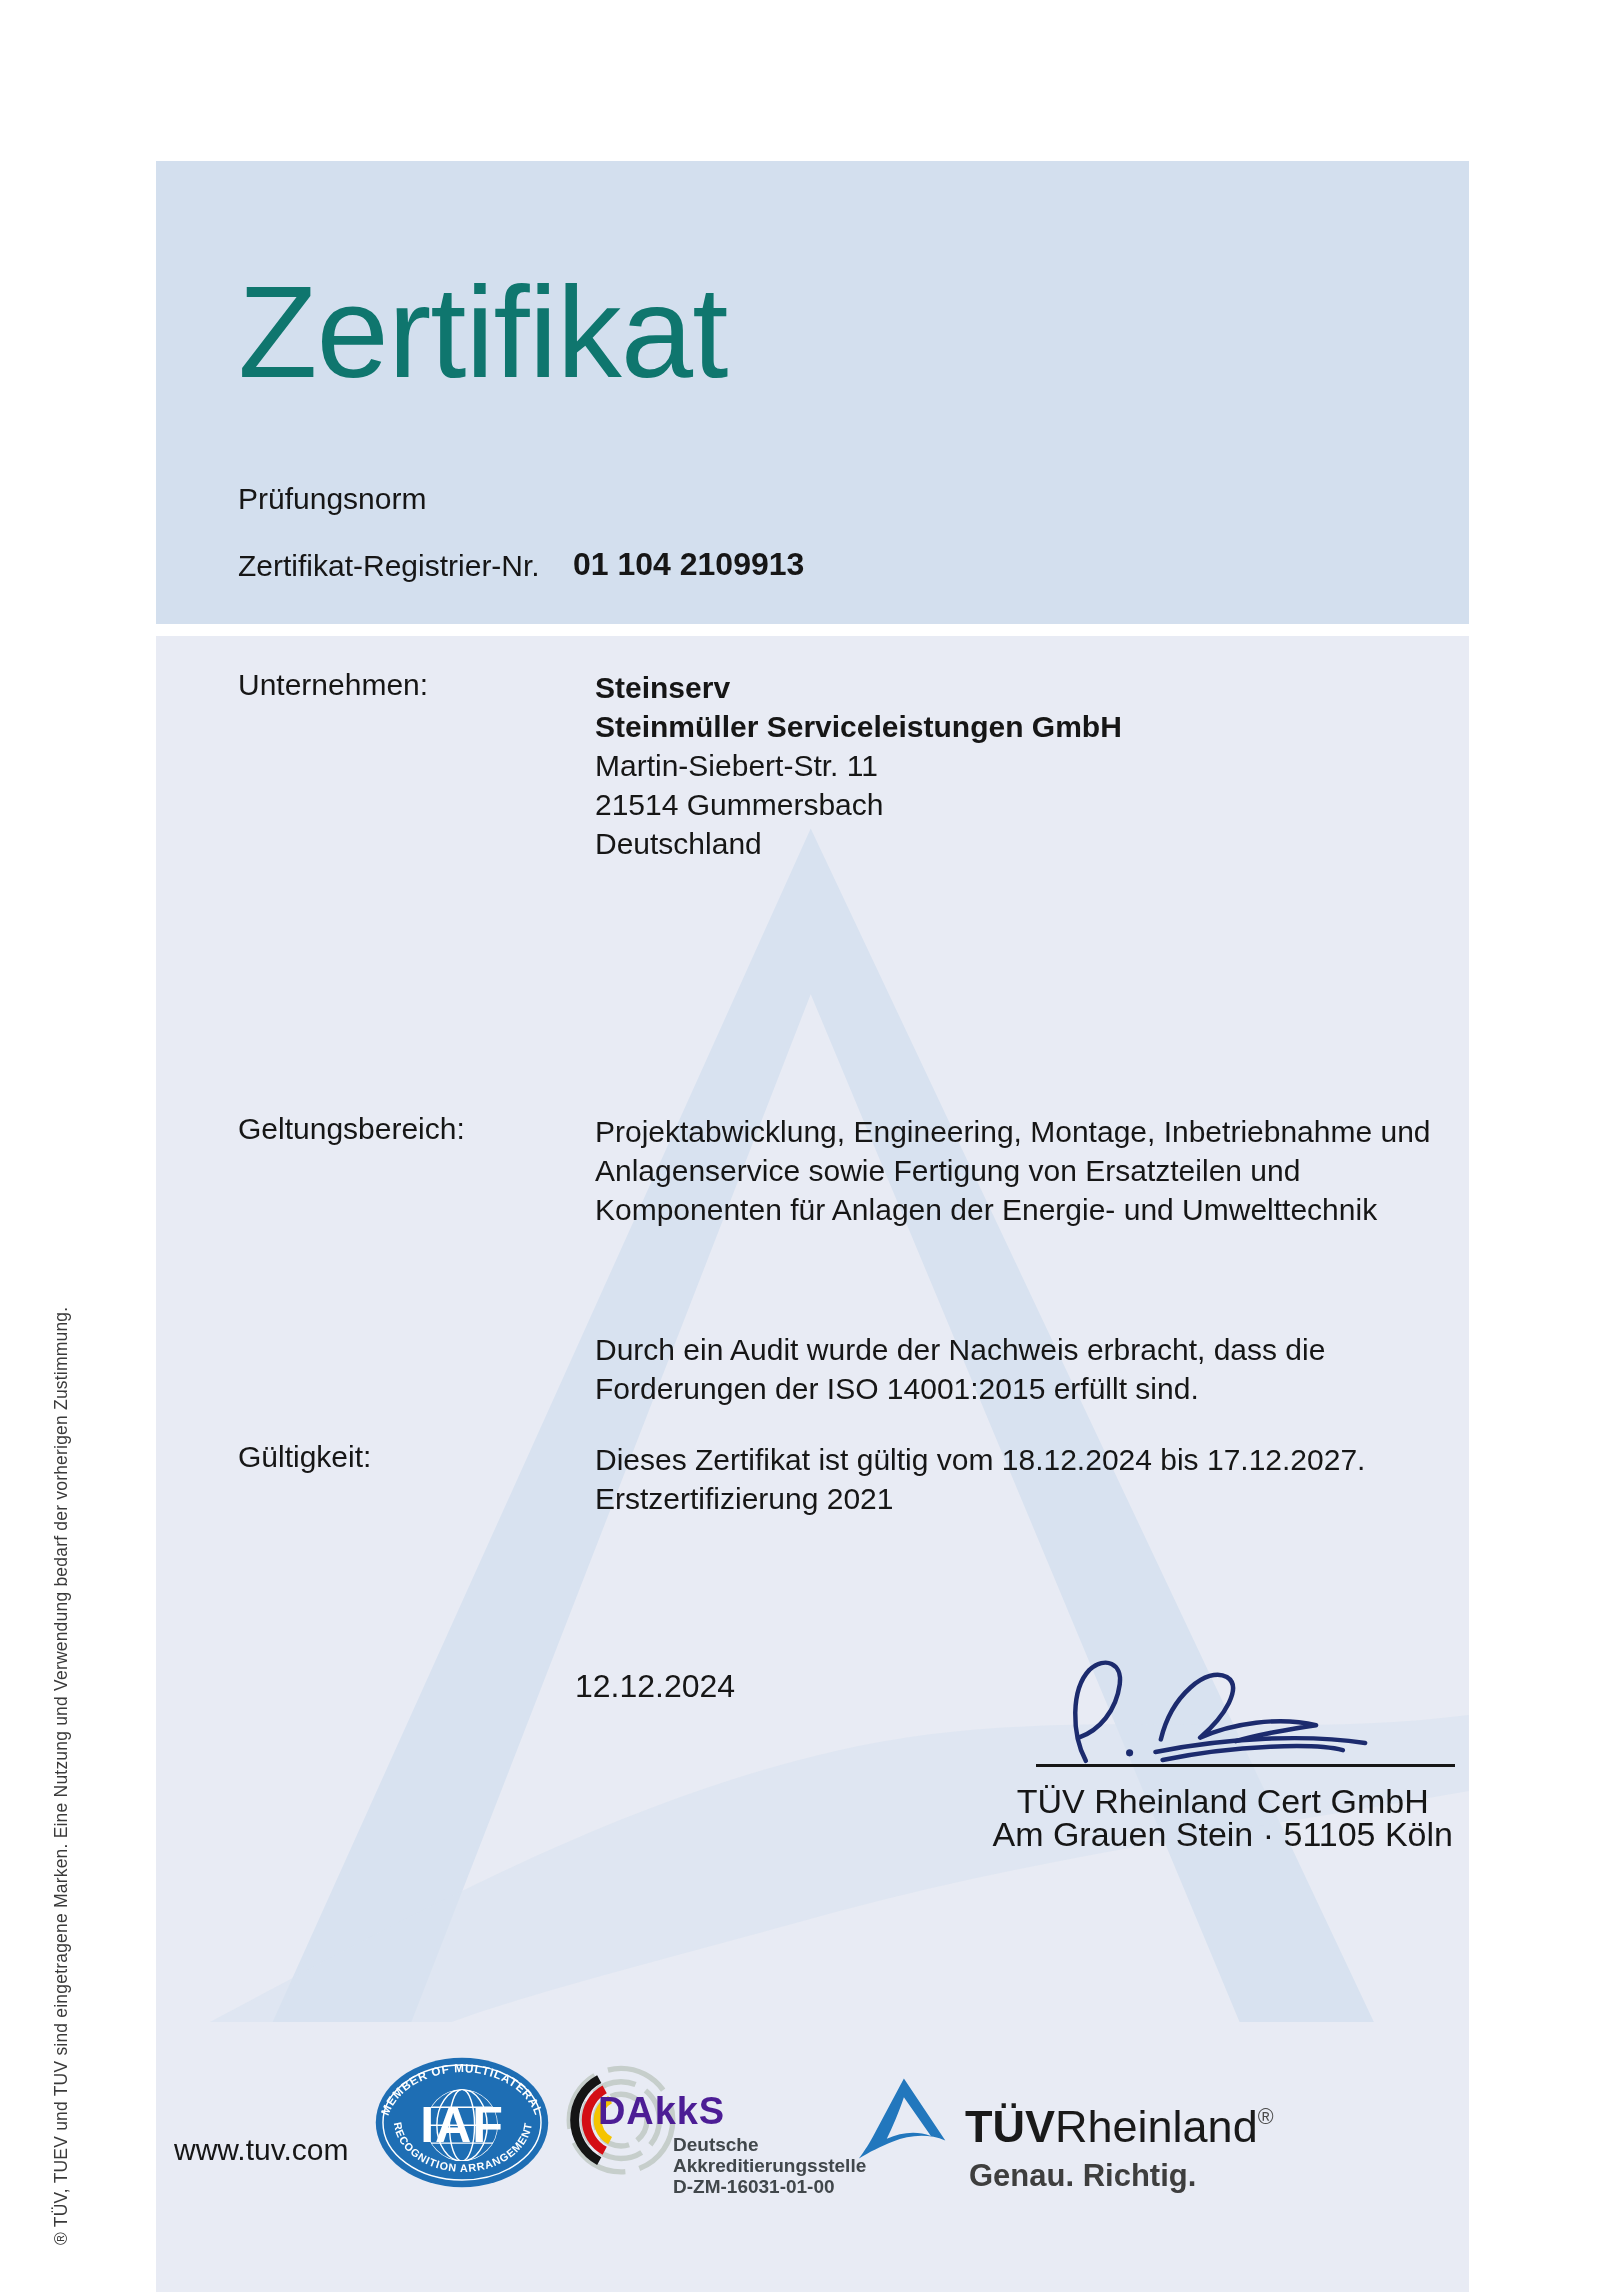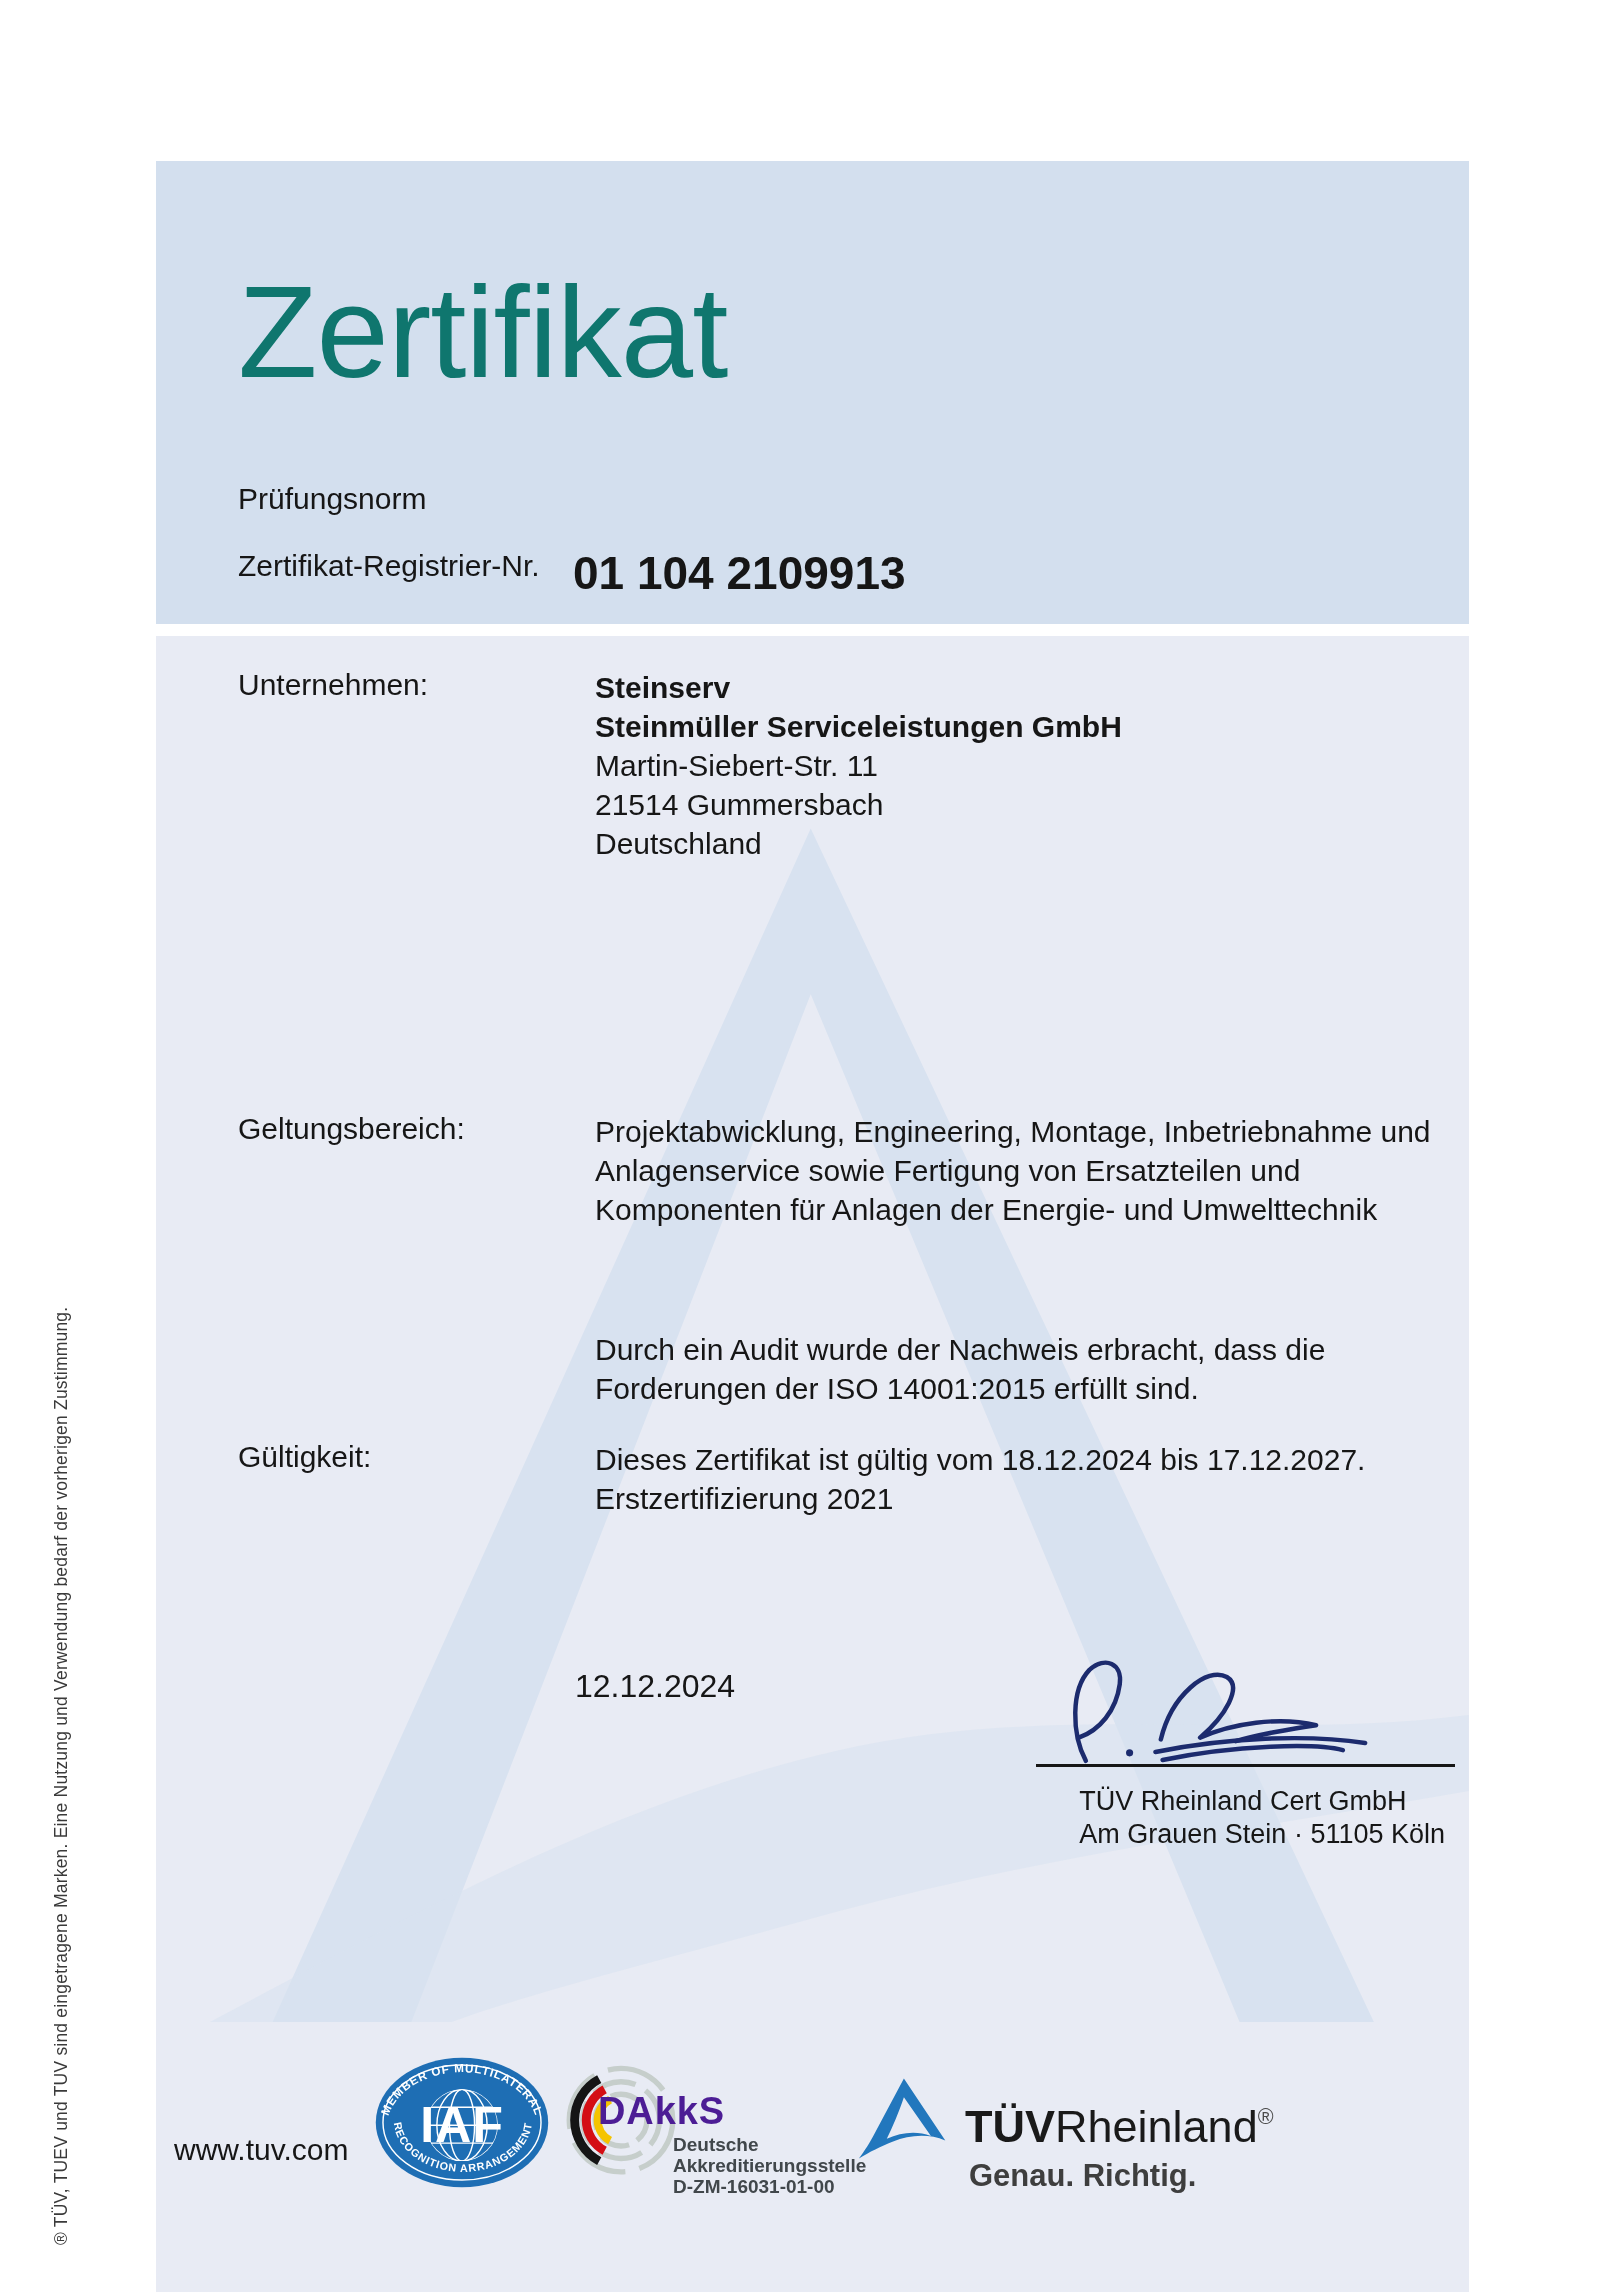--- a/index.html
+++ b/index.html
@@ -23,21 +23,21 @@
   
   .cert-title{position:absolute;left:82px;top:106px;font-size:130px;line-height:1;letter-spacing:-0.9px;color:#0f766e;}
   .h-label{position:absolute;left:82px;font-size:30px;}
   .h-value{position:absolute;left:417px;font-weight:bold;}
   
   .b-label{position:absolute;left:82px;font-size:30px;}
   .b-block{position:absolute;left:417px;font-size:30px;line-height:39px;margin-left:22px;}
   .bold{font-weight:bold;}
   .line{display:block;}
   .sig-line{position:absolute;left:880px;top:1128px;width:419px;height:2.7px;background:#161616;}
-  .signatory{position:absolute;right:24px;top:1149px;text-align:left;font-size:27px;line-height:33px;}
+  .signatory{position:absolute;right:16px;top:1149px;text-align:center;font-size:34px;line-height:33px;}
   .issue-date{position:absolute;left:419px;top:1032px;font-size:32px;}
   
   .website{position:absolute;left:174px;top:2133px;font-size:30px;}
   .dakks-name{position:absolute;left:598px;top:2090px;font-family:Liberation Sans, sans-serif;font-weight:bold;font-size:38px;letter-spacing:0.9px;color:#4c1d95;}
   .dakks-lines{position:absolute;left:673px;top:2134px;font-size:19px;line-height:21px;font-weight:bold;color:#41474b;}
   .tuv-brand{position:absolute;left:965px;top:2101px;font-size:45px;color:#1a1a1a;white-space:nowrap;}
   .tuv-brand .bold{font-weight:bold;}
   .tuv-brand .reg{font-size:21.5px;position:relative;top:-18px;color:#4a4a4a;}
   .tuv-tagline{position:absolute;left:969px;top:2158px;font-size:31px;color:#3e3e3e;font-weight:bold;}
 </style>
@@ -46,21 +46,21 @@
 
 <div class="side-note">® TÜV, TUEV und TUV sind eingetragene Marken. Eine Nutzung und Verwendung bedarf der vorherigen Zustimmung.</div>
 
 <div class="band-header">
   <div class="cert-title">Zertifikat</div>
 
   <div class="h-label" style="top:321px;">Prüfungsnorm</div>
   <div class="h-value" style="top:468px;font-size:43px;">ISO 14001:2015</div>
 
   <div class="h-label" style="top:388px;">Zertifikat-Registrier-Nr.</div>
-  <div class="h-value" style="top:385px;font-size:46px;">01 104 2109913</div>
+  <div class="h-value" style="top:385px;font-size:32px;">01 104 2109913</div>
 </div>
 
 <div class="band-body">
 
   <svg class="watermark" width="1313" height="1386" viewBox="0 0 1466 1548" aria-hidden="true">
     <path fill-rule="evenodd" fill="#d8e2f0" d="M731 215 L1360 1548 L130 1548 Z M731 400 L1210 1548 L285 1548 Z"></path>
     <path fill="#d8e2f0" opacity="0.6" d="M60 1548 C300 1420 520 1300 760 1245 C1000 1190 1230 1235 1466 1205 L1466 1290 C1240 1330 1000 1360 760 1425 C560 1480 420 1515 330 1548 Z"></path>
   </svg>
 
   <div class="content">

